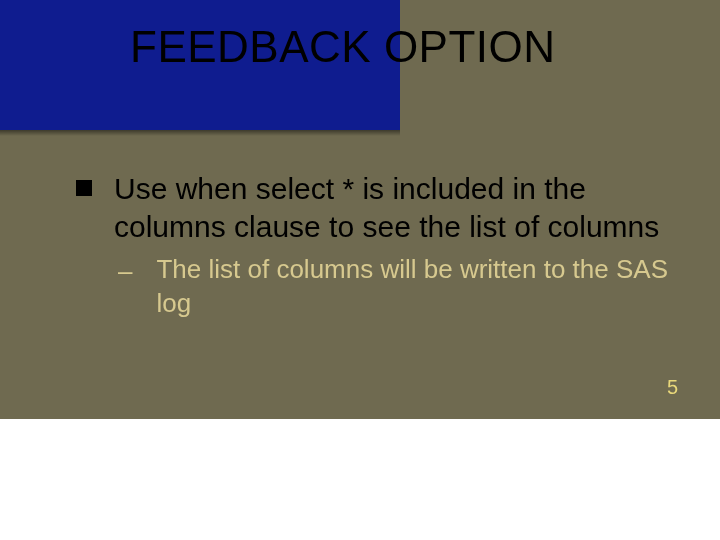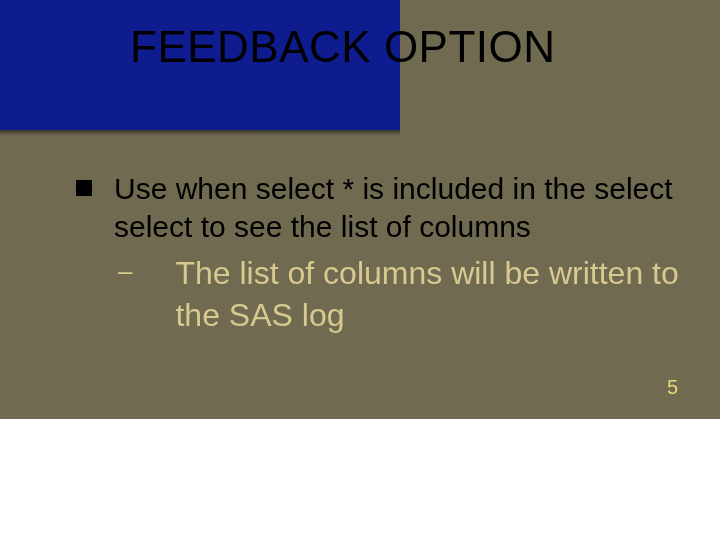--- a/index.html
+++ b/index.html
@@ -76,23 +76,22 @@
     color: #d7c98f; 
   }
   .dash {
     font-size: 26px;
     line-height: 1.25;
     flex: 0 0 auto;
     margin-right: 24px;
     margin-top: 2px;
   }
   .sub-text {
-    font-size: 32px;
+    font-size: 26px;
     line-height: 1.3;
-    margin-left: 19px;
   }
   .page-number {
     position: absolute;
     right: 42px;
     bottom: 20px;
     color: #e8d77a;
     font-size: 20px;
     font-family: "Comic Sans MS", "Comic Sans", cursive, sans-serif;
   }
 </style>
@@ -103,21 +102,21 @@
 
   <div class="title-band"></div>
   <div class="title-underline"></div>
 
   <div class="slide-title">FEEDBACK OPTION</div>
 
   <div class="content">
 
     <div class="bullet-row">
       <div class="square-bullet"></div>
-      <div class="bullet-text">Use when select * is included in the select select to see the list of columns</div>
+      <div class="bullet-text">Use when select * is included in the columns clause to see the list of columns</div>
     </div>
 
     <div class="sub-row">
       <div class="dash">–</div>
       <div class="sub-text">The list of columns will be written to the SAS log</div>
     </div>
 
   </div>
 
   <div class="page-number">5</div>

